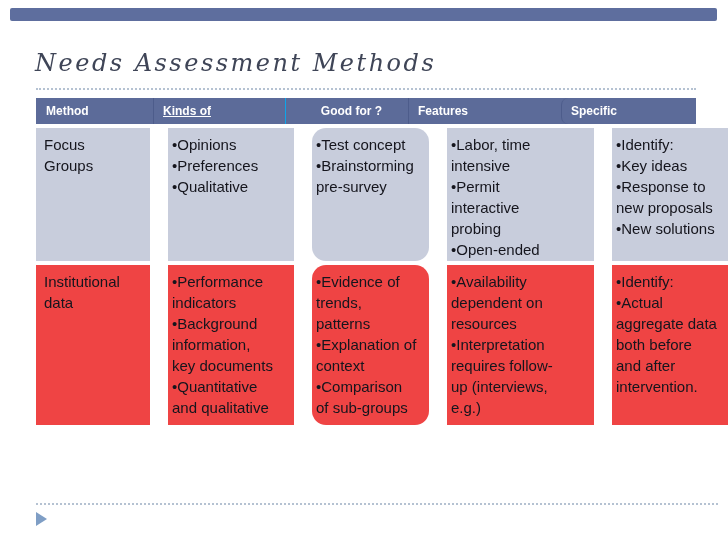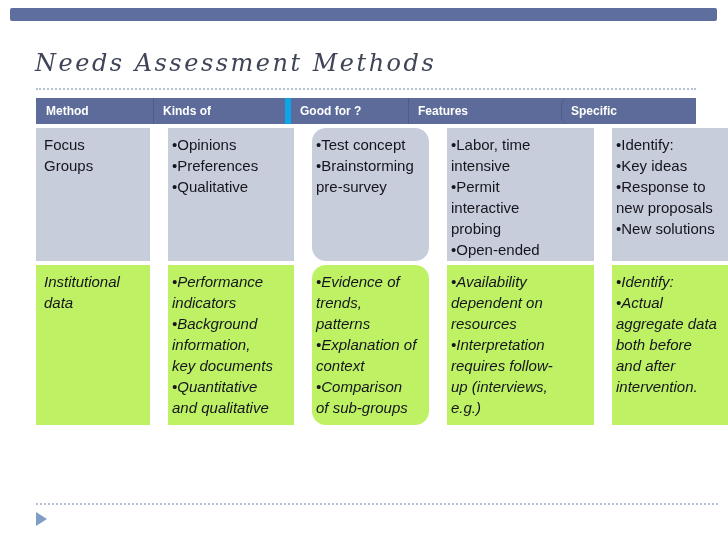--- a/index.html
+++ b/index.html
@@ -27,33 +27,33 @@
     border-top:7px solid transparent;border-bottom:7px solid transparent;
   }
   
   .thead{
     position:absolute;left:36px;top:98px;width:660px;height:26px;
     background:#5c6b99;display:flex;color:#ffffff;font-weight:bold;
     font-size:12px;line-height:26px;
   }
   .th{box-sizing:border-box;padding-left:9px;white-space:nowrap;overflow:hidden;}
   .th1{width:117px;padding-left:10px;}
-  .th2{width:132px;border-left:1px solid #4d5c8b;}
-  .th3{width:123px;border-left:6px solid #0ea5e9;}
+  .th2{width:132px;border-left:1px solid #4d5c8b;text-decoration:underline;}
+  .th3{width:123px;border-left:1px solid #0ea5e9;text-align:center;}
   .th4{width:153px;border-left:1px solid #4d5c8b;}
   .th5{width:135px;border-left:1px solid #4d5c8b;border-radius:7px;}
   
   .trow{
     position:absolute;left:36px;display:flex;gap:18px;
     font-size:15px;line-height:21px;color:#15151d;
   }
   .row1{top:128px;height:133px;}
   .row2{top:265px;height:160px;}
   .row1 .td{background:#c8cddc;}
-  .row2 .td{background:#bef264;font-style:italic;}
+  .row2 .td{background:#ef4444;}
   .td{box-sizing:border-box;padding:6px 0 0 4px;white-space:nowrap;overflow:hidden;}
   .c1{width:114px;padding-left:8px;}
   .c2{width:126px;}
   .c3{width:117px;border-radius:14px;}
   .c4{width:147px;}
   .c5{width:132px;}
   .line{white-space:nowrap;}
 </style>
 </head>
 <body>

